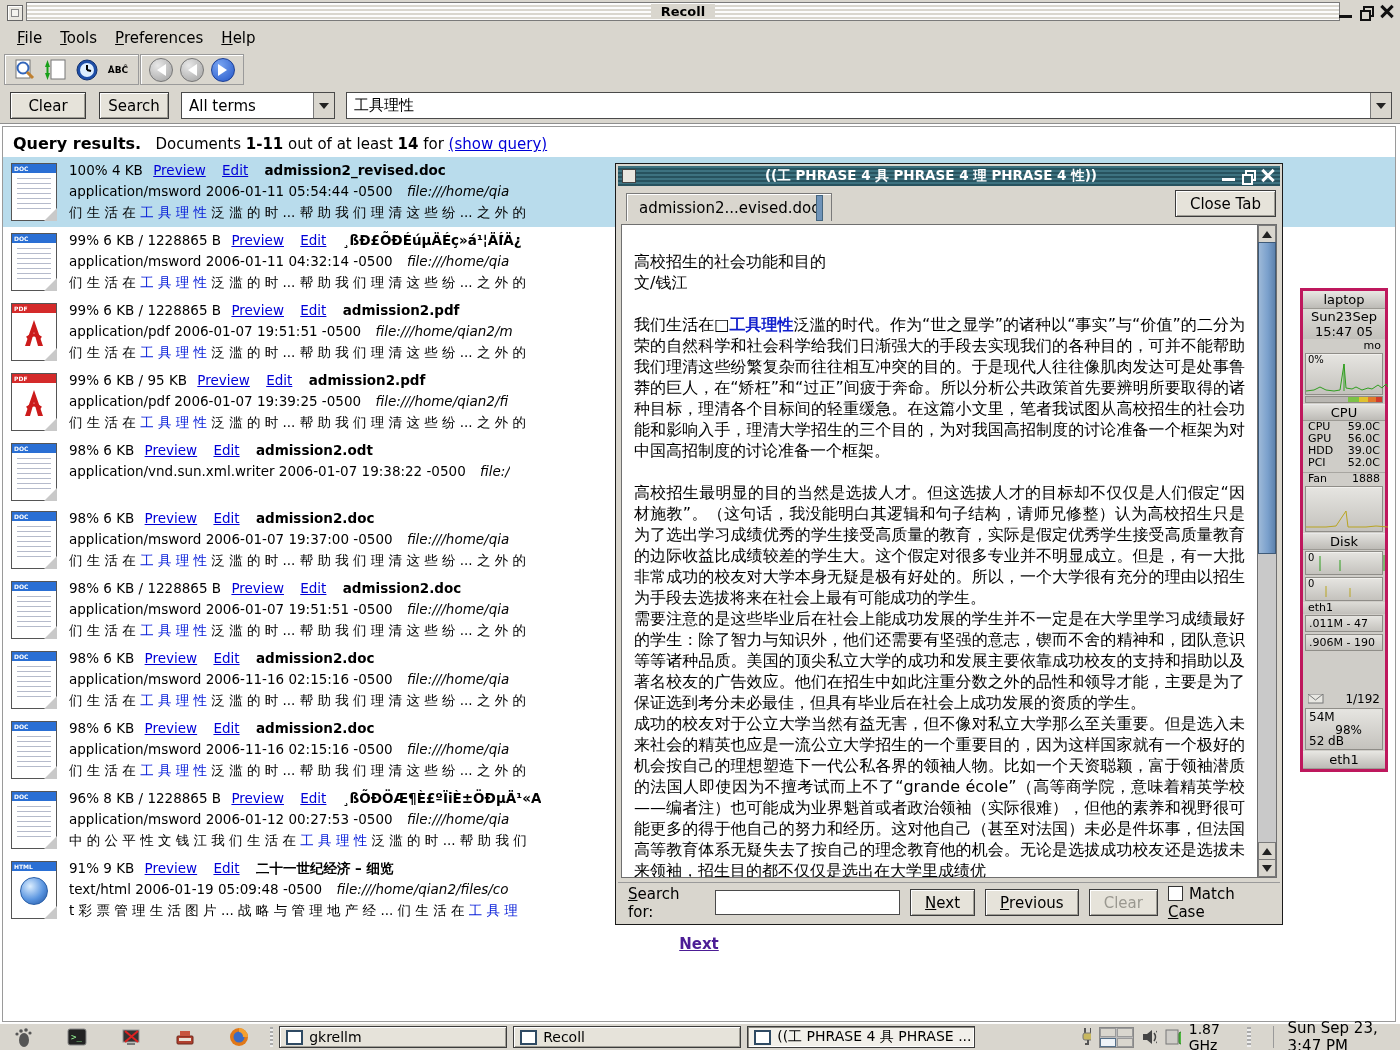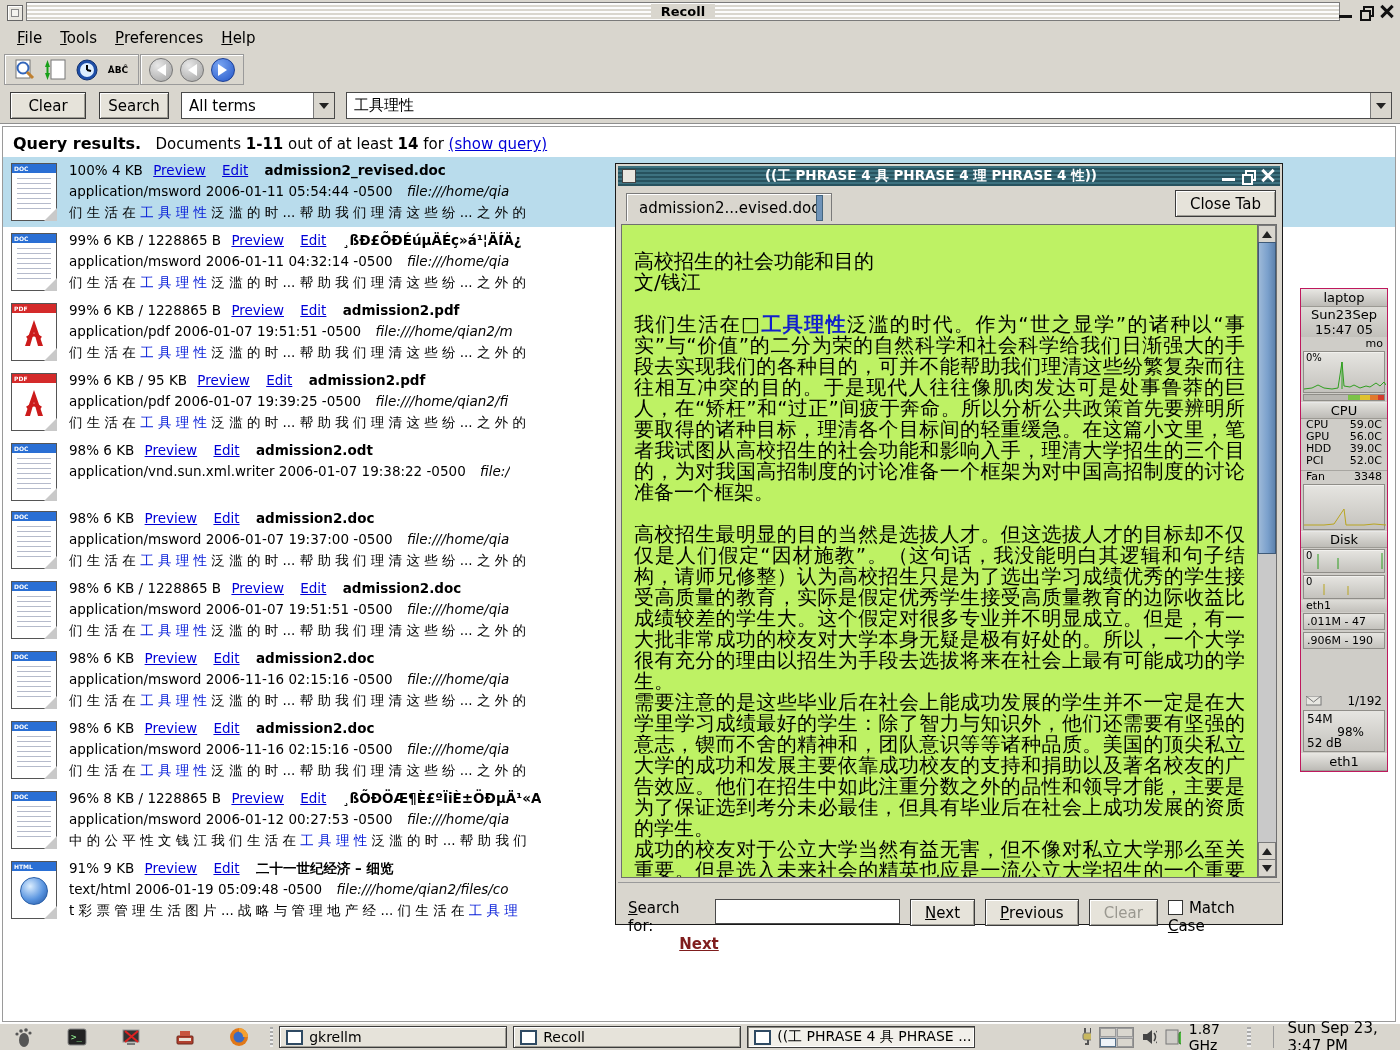--- a/index.html
+++ b/index.html
@@ -66,59 +66,59 @@
   .fi-bar{height:9px;background:#2a6fd4;color:#fff;font-size:6px;font-weight:bold;line-height:9px;padding-left:2px;}
   .pdf .fi-bar{background:#d42a2a;}
   .fi-body{margin:5px 5px 0 5px;height:34px;}
   .doc .fi-body{background:repeating-linear-gradient(180deg,rgba(120,130,160,.55) 0 1px,transparent 1px 5px);}
   .pdf .fi-body svg{display:block;margin:1px auto 0 auto;}
   .html .fi-body{width:28px;height:28px;margin:6px auto 0 auto;border-radius:50%;
      background:radial-gradient(circle at 35% 32%,#dceeff,#5a95e0 55%,#1c4f9c);border:1px solid #2a5fa8;box-sizing:border-box;}
   .fi-fold{position:absolute;right:-1px;bottom:-1px;width:0;height:0;border-style:solid;border-width:0 0 13px 13px;
      border-color:transparent transparent #c9c9c9 transparent;}
   .next-main{text-align:center;font-size:15px;font-weight:bold;margin-top:10px;}
-  .next-main a{color:#7f1d1d;}
+  .next-main a{color:#4c1d95;}
 
   
   .pv{left:615px;top:163px;width:668px;height:762px;background:#d9d6ce;border:1px solid #1a1a1a;box-sizing:border-box;z-index:5;}
   .pv-titlebar{position:absolute;left:2px;right:2px;top:2px;height:20px;display:flex;align-items:center;
      background:repeating-linear-gradient(180deg,#3d7280 0 2px,#27525e 2px 4px);}
   .pv-micro{width:12px;height:12px;background:#e9e7e0;border:1px solid #444;margin:0 4px;flex:none;}
   .pv-title{flex:1;text-align:center;color:#fff;font-weight:bold;font-size:13.5px;white-space:nowrap;overflow:hidden;}
   .pv-ctl{display:flex;gap:7px;align-items:center;margin-right:5px;}
   .pv-ctl .wc-min{background:#fff;margin-top:6px;}
   .pv-ctl .wc-rest::before{border-color:#fff;}
   .pv-ctl .wc-rest::after{border-color:#fff;background:#2c5a66;}
   .pv-ctl .wc-x::before,.pv-ctl .wc-x::after{background:#fff;}
   .pv-tabrow{position:absolute;left:4px;right:4px;top:26px;height:31px;}
   .pv-tab{position:absolute;left:6px;bottom:0;height:27px;display:flex;align-items:center;padding:0 12px;font-size:15px;
      background:#d9d6ce;border:1px solid #7a7a7a;border-bottom:none;box-shadow:inset 1px 1px 0 #fff;}
   .pv-tabmark{position:absolute;left:196px;bottom:0;width:5px;height:24px;background:#6f93b8;border:1px solid #44657f;}
   .pv-closetab{position:absolute;right:2px;top:0;}
-  .pv-content{position:absolute;left:5px;right:24px;top:60px;bottom:46px;background:#bef264;border:1px solid #6f6f6f;
-     padding:26px 12px 0 12px;font-size:20px;line-height:21px;overflow:hidden;text-align:justify;}
+  .pv-content{position:absolute;left:5px;right:24px;top:60px;bottom:46px;background:#ffffff;border:1px solid #6f6f6f;
+     padding:26px 12px 0 12px;font-size:16px;line-height:21px;overflow:hidden;text-align:justify;}
   .pline{min-height:21px;}
   .phl{color:#1220cc;font-weight:bold;}
   .pv-scroll{position:absolute;right:5px;top:60px;bottom:46px;width:18px;background:#c9c9c9;border:1px solid #6f6f6f;}
   .sb-btn{position:absolute;left:0;width:16px;height:16px;background:#d9d6ce;border:1px solid #7a7a7a;
      display:flex;align-items:center;justify-content:center;}
   .sb-up{top:0;}
   .sb-upb{bottom:17px;}
   .sb-dn{bottom:0;}
   .sb-tri-u{width:0;height:0;border:5px solid transparent;border-bottom:7px solid #222;margin-top:-5px;}
   .sb-tri-d{width:0;height:0;border:5px solid transparent;border-top:7px solid #222;margin-bottom:-5px;}
   .sb-thumb{position:absolute;left:0;top:17px;width:16px;height:310px;border:1px solid #3e5a78;
      background:linear-gradient(90deg,#9db9d8,#7aa0cc 55%,#5d82ad);}
   .pv-searchbar{position:absolute;left:2px;right:2px;bottom:2px;height:40px;background:#d9d6ce;border-top:1px solid #9a9a9a;
-     display:flex;align-items:flex-start;gap:10px;padding:16px 10px;font-size:15px;box-sizing:border-box;}
+     display:flex;align-items:center;gap:10px;padding:8px 10px;font-size:15px;box-sizing:border-box;}
   .pv-input{width:185px;height:25px;background:#fff;border:1px solid #4a4a4a;font-size:15px;padding:0 4px;box-sizing:border-box;}
   .chk{width:13px;height:13px;border:1px solid #333;background:#fff;display:inline-block;margin-right:6px;vertical-align:-2px;}
 
   
-  .gk{left:1300px;top:288px;width:88px;height:484px;background:#cfcdc8;border:1px solid #be185d;box-sizing:border-box;
+  .gk{left:1300px;top:288px;width:88px;height:484px;background:#cfcdc8;border:3px solid #be185d;box-sizing:border-box;
      font-size:11px;z-index:4;display:flex;flex-direction:column;}
   .gk-cap{text-align:center;font-size:13px;background:linear-gradient(180deg,#e8e7e3,#bdbbb6);border-bottom:1px solid #9c9a94;padding:1px 0;}
   .gk-sec{text-align:center;font-size:13px;background:linear-gradient(180deg,#e2e1dd,#bdbbb6);border-top:1px solid #e8e8e8;border-bottom:1px solid #9c9a94;}
   .gk-line{display:flex;justify-content:space-between;padding:0 5px;font-size:11px;line-height:12px;}
   .gk-clock{text-align:center;font-size:13px;line-height:15px;background:linear-gradient(180deg,#dddcd7,#c2c0bb);}
   .gk-mo{text-align:right;padding-right:4px;font-size:11px;line-height:13px;}
   .gk-chart{position:relative;margin:1px 2px;border:1px solid #8f8d88;background:linear-gradient(180deg,#e6e5e1 0,#c4c2bd 100%);
      box-shadow:inset 0 1px 0 #f2f1ee;}
   .gk-chart .lbl{position:absolute;left:2px;top:0;font-size:10px;line-height:11px;}
   .gk-krell{height:5px;margin:0 2px 1px 2px;background:linear-gradient(90deg,#b9b7b2 0 55%,#7cc248 55% 70%,#e0c22e 70% 82%,#e07a2e 82% 92%,#d23c2c 92% 100%);border:1px solid #8f8d88;}
@@ -595,21 +595,21 @@
         <span>39.0C</span>
       </div>
 
       <div class="gk-line">
         <span>PCI</span>
         <span>52.0C</span>
       </div>
     </div>
   <div class="gk-line" style="margin-top:3px;border-top:1px solid #a8a6a1;padding-top:0;">
     <span>Fan</span>
-      <span>3348</span>
+      <span>1888</span>
   </div>
   <div class="gk-chart" style="height:44px;">
     <svg width="82" height="42" style="display:block;">
         <polyline points="0,40 20,40 30,39 40,24 42,40 60,40 70,39 82,40" fill="none" stroke="#b9a520"></polyline>
       </svg>
   </div>
   <div class="gk-sec">Disk</div>
   <div class="gk-chart" style="height:22px;">
     <span class="lbl">0</span>
     <svg width="82" height="20" style="display:block;">

